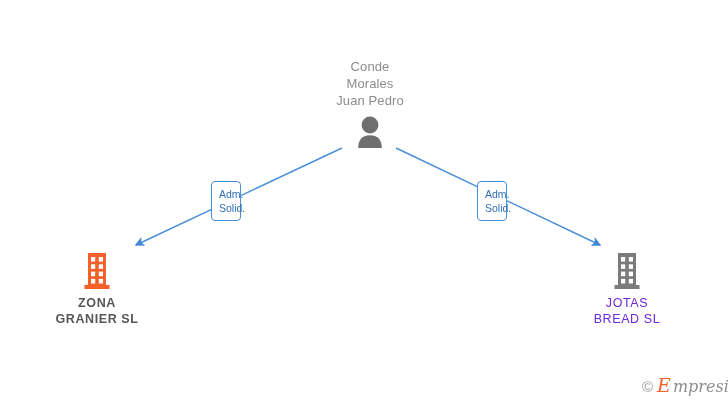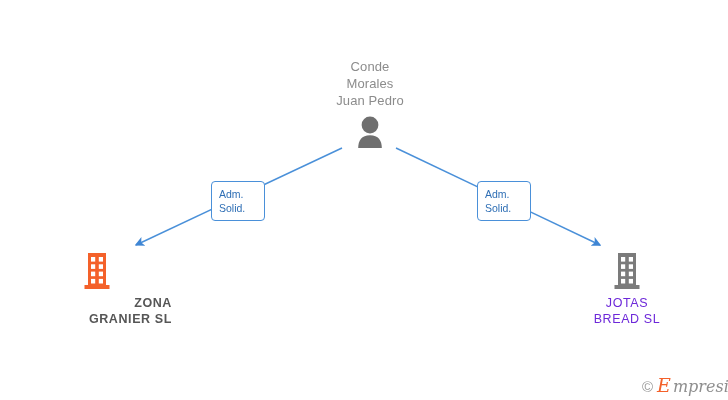--- a/index.html
+++ b/index.html
@@ -61,31 +61,30 @@
   .company-label {
     margin-top: 6px;
     font-size: 12.5px;
     line-height: 16px;
     letter-spacing: 0.6px;
     white-space: pre-line;
   }
   .company-node.left .company-label {
     font-weight: bold;
     color: #565656;
-    text-align: right;
   }
   .company-node.right .company-label {
     font-weight: normal;
     color: #6d28d9;
   }
 
   
   .edge-label {
     position: absolute;
-    width: 54px;
+    width: 30px;
     box-sizing: border-box;
     border: 1.4px solid #4a90d9;
     border-radius: 4px;
     background: #ffffff;
     padding: 5px 0 5px 7px;
     font-size: 10.5px;
     line-height: 14px;
     color: #2f6fb5;
     white-space: pre-line;
   }

